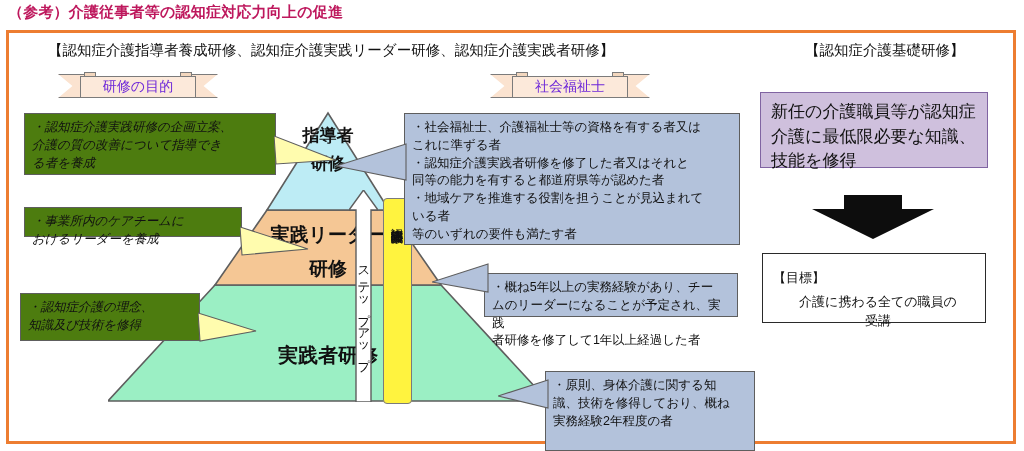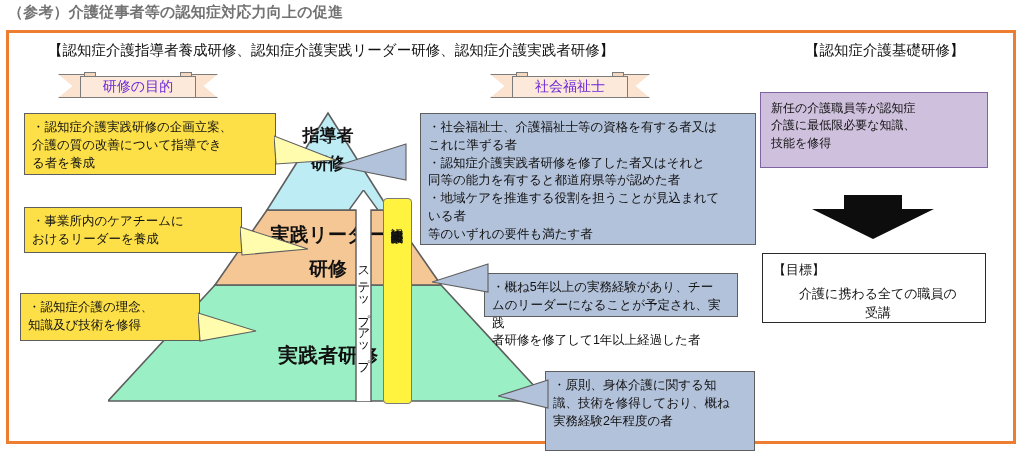--- a/index.html
+++ b/index.html
@@ -14,21 +14,21 @@
     overflow:hidden;
     background:#ffffff;
   }
 
   
   .page-title{
     position:absolute;
     left:8px; top:3px;
     font-size:15px;
     font-weight:700;
-    color:#737373;
+    color:#be185d;
     letter-spacing:0.2px;
     white-space:nowrap;
   }
 
   
   .frame{
     position:absolute;
     left:6px; top:30px;
     width:1010px; height:414px;
     border:3px solid #ED7D31;
@@ -141,60 +141,60 @@
   .callout{
     position:absolute;
     box-sizing:border-box;
     border:1px solid #5E5E5E;
     font-size:12.5px;
     line-height:1.42;
     color:#111;
     padding:5px 7px;
     white-space:pre-line;
   }
-  .callout.yellow{ background:#fde047; }
+  .callout.yellow{ background:#4d7c0f;font-style:italic; }
   .callout.blue{   background:#B3C2DB; }
 
   .tail-tri{ position:absolute; }
 
   #co-y1{ left:24px;  top:113px; width:252px; height:62px; }
-  #co-y2{ left:24px;  top:207px; width:218px; height:46px; }
+  #co-y2{ left:24px;  top:207px; width:218px; height:30px; }
   #co-y3{ left:20px;  top:293px; width:180px; height:48px; }
 
-  #co-b1{ left:420px; top:113px; width:336px; height:132px; }
+  #co-b1{ left:404px; top:113px; width:336px; height:132px; }
   #co-b2{ left:484px; top:273px; width:254px; height:44px; }
   #co-b3{ left:545px; top:371px; width:210px; height:80px; }
 
   
   .purple-box{
     position:absolute;
     left:760px; top:92px;
     width:228px; height:76px;
     box-sizing:border-box;
     background:#CFC0DD;
     border:1px solid #8064A2;
     padding:7px 10px;
-    font-size:12px;
+    font-size:17px;
     line-height:1.45;
     color:#111;
     white-space:pre-line;
   }
   .down-arrow{
     position:absolute;
     left:812px; top:195px;
     width:122px; height:44px;
   }
   .goal-box{
     position:absolute;
     left:762px; top:253px;
     width:224px; height:70px;
     box-sizing:border-box;
     background:#ffffff;
     border:1.5px solid #2a2a2a;
-    padding:6px 10px;
+    padding:14px 10px;
     font-size:13px;
     line-height:1.5;
     color:#111;
   }
   .goal-title{ font-size:13px; }
   .goal-body{ margin-top:4px; padding-left:8px; white-space:pre-line;text-align:center; }
 </style>
 </head>
 <body>
 

